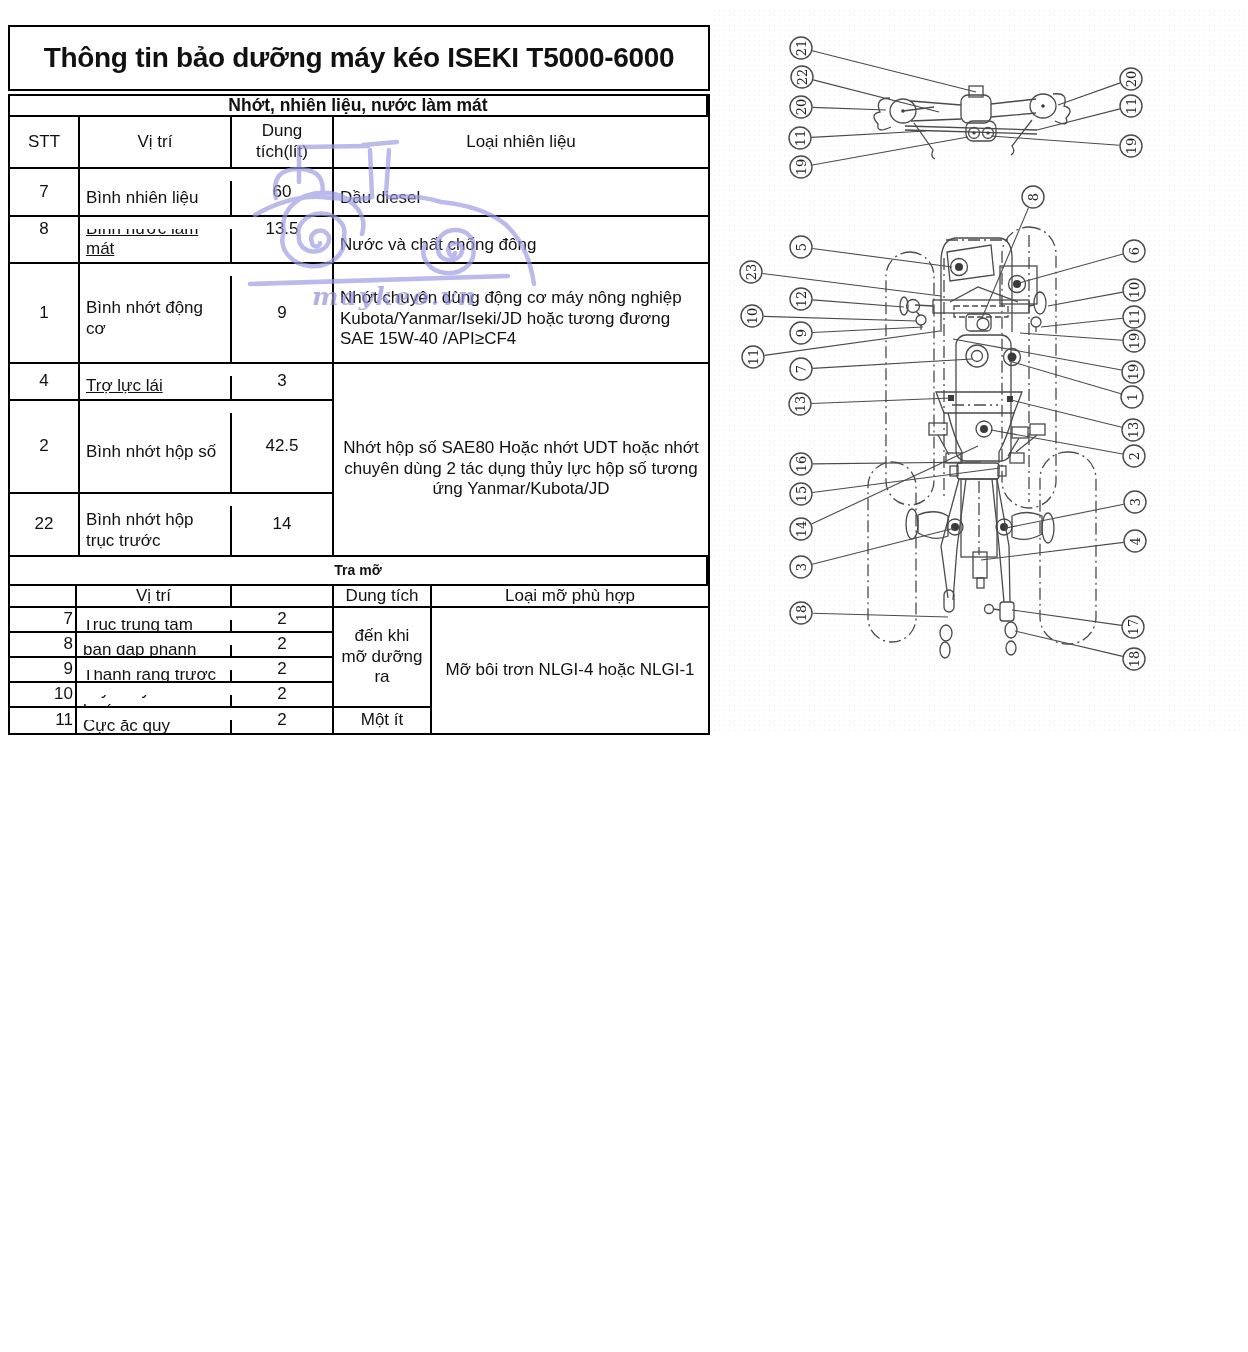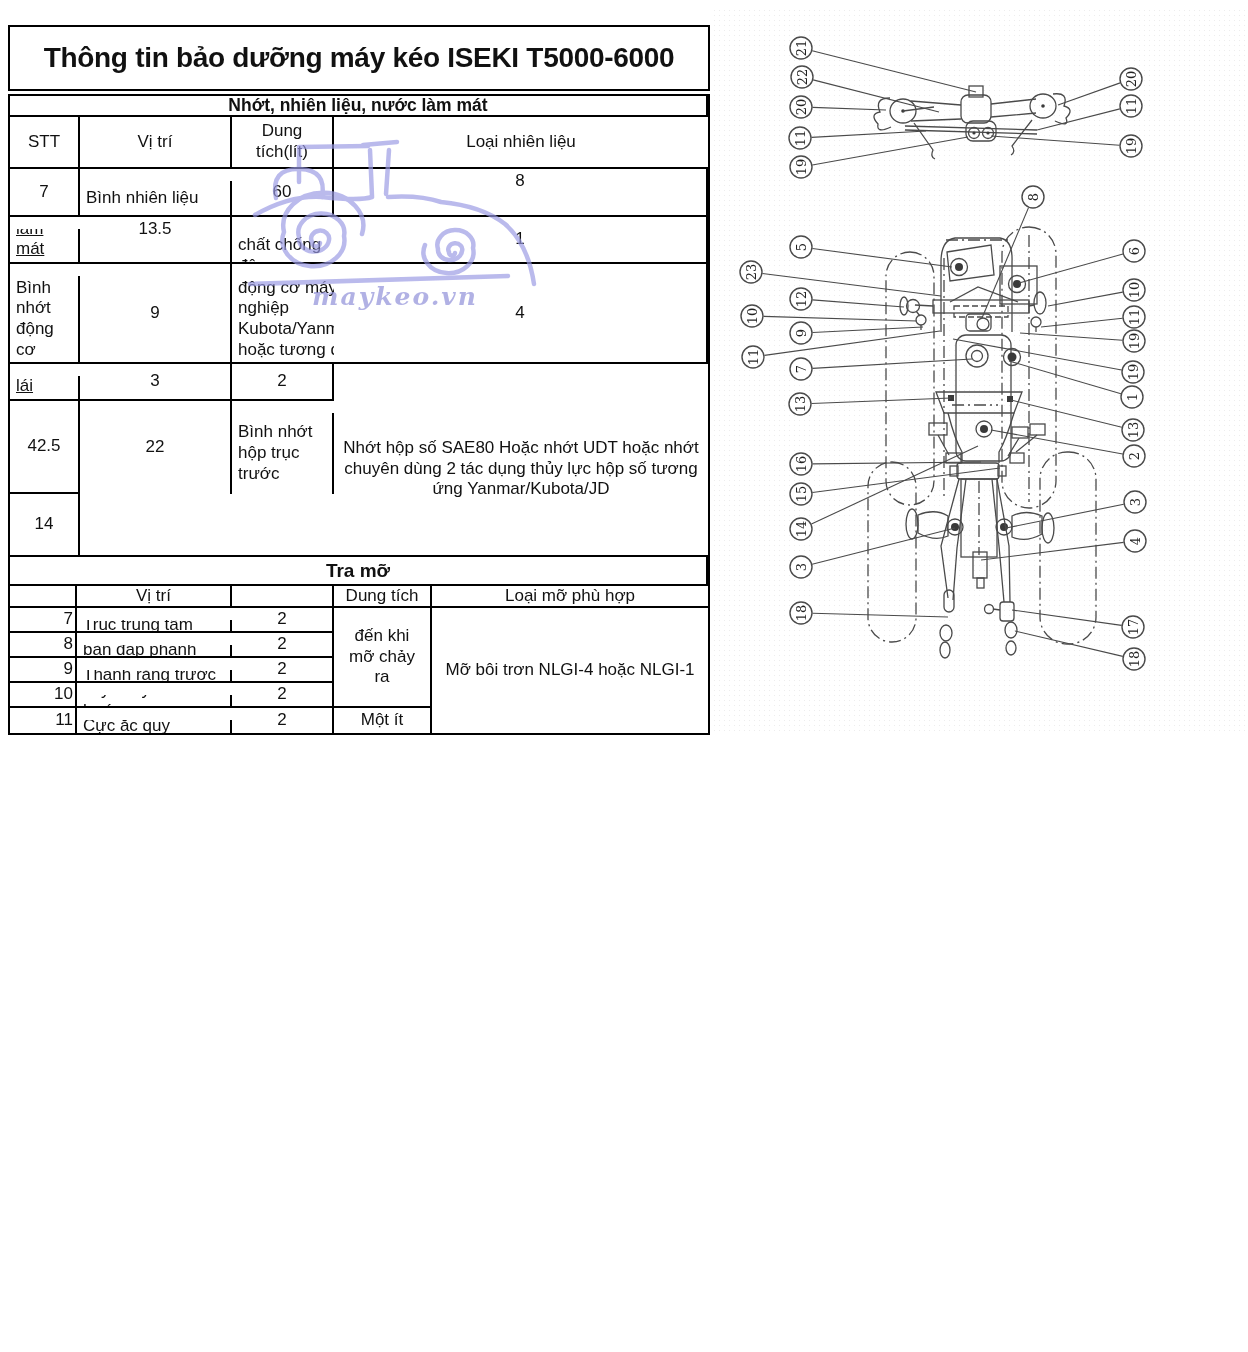--- a/index.html
+++ b/index.html
@@ -24,21 +24,21 @@
     width:702px; border:2px solid #000; border-top:none;
     display:grid;
     grid-template-columns:67px 155px 102px 98px 1fr;
     grid-template-rows:29px 22px repeat(5, 25px);
   }
   .c { border-right:2px solid #000; border-bottom:2px solid #000;
        display:flex; align-items:center; justify-content:center;
        font-size:17px; line-height:1.22; padding:2px 6px; overflow:hidden; }
   .nr { border-right:none; } .nb { border-bottom:none; }
   .bar { grid-column:1/-1; font-weight:bold; font-size:17.5px; padding:0; }
-  .bar2 { grid-column:1/-1; font-weight:bold; font-size:19px; padding:0;text-align:center; }
+  .bar2 { grid-column:1/-1; font-weight:bold; font-size:14px; padding:0;text-align:center; }
   .left { justify-content:flex-start; text-align:left;margin-top:12px; }
   .right { justify-content:flex-end; text-align:right; padding-right:2px; }
   .vbottom { align-items:flex-end;text-decoration:underline; }
   .vtop { align-items:flex-start; }
   .center-text { text-align:center; }
   .fuel-merged { grid-column:4; grid-row:6/9;margin-top:19px; }
   .amount-merged { grid-column:4; grid-row:3/7; }
   .grease-merged { grid-column:5; grid-row:3/8; }
   
   .watermark { position:absolute; left:245px; top:128px; width:335px; height:195px;
@@ -68,58 +68,60 @@
       <div class="c bar">Nhớt, nhiên liệu, nước làm mát</div>
 
       <div class="c">STT</div>
       <div class="c">Vị trí</div>
       <div class="c center-text">Dung tích(lít)</div>
       <div class="c nr">Loại nhiên liệu</div>
 
       <div class="c">7</div>
       <div class="c left">Bình nhiên liệu</div>
       <div class="c">60</div>
+      <div class="c nr left">Dầu diesel</div>
 
       <div class="c vtop">8</div>
       <div class="c left vbottom">Bình nước làm mát</div>
       <div class="c vtop">13.5</div>
       <div class="c nr left">Nước và chất chống đông</div>
 
       <div class="c">1</div>
       <div class="c left">Bình nhớt động cơ</div>
       <div class="c">9</div>
       <div class="c nr left">Nhớt chuyên dùng động cơ máy nông nghiệp Kubota/Yanmar/Iseki/JD hoặc tương đương SAE 15W-40 /API≥CF4</div>
 
       <div class="c">4</div>
       <div class="c left vbottom">Trợ lực lái</div>
       <div class="c">3</div>
 
       <div class="c nr nb fuel-merged center-text">Nhớt  hộp số SAE80 Hoặc nhớt UDT hoặc nhớt chuyên dùng 2 tác dụng thủy lực hộp số tương ứng Yanmar/Kubota/JD</div>
 
       <div class="c">2</div>
+      <div class="c left">Bình nhớt hộp số</div>
       <div class="c">42.5</div>
 
       <div class="c nb">22</div>
       <div class="c nb left">Bình nhớt hộp trục trước</div>
       <div class="c nb">14</div>
     </div>
 
     <div class="sec2">
       <div class="c bar2">Tra mỡ</div>
 
       <div class="c"></div>
       <div class="c">Vị trí</div>
       <div class="c"></div>
       <div class="c">Dung tích</div>
       <div class="c nr">Loại mỡ phù hợp</div>
 
       <div class="c right">7</div>
       <div class="c left">Trục trung tâm</div>
       <div class="c">2</div>
-      <div class="c amount-merged center-text">đến khi mỡ chảy ra</div>
+      <div class="c amount-merged center-text">đến khi mỡ dưỡng ra</div>
       <div class="c nr nb grease-merged center-text">Mỡ bôi trơn NLGI-4 hoặc NLGI-1</div>
 
       <div class="c right">8</div>
       <div class="c left">bàn đạp phanh</div>
       <div class="c">2</div>
 
       <div class="c right">9</div>
       <div class="c left">Thanh rằng trước</div>
       <div class="c">2</div>
 

